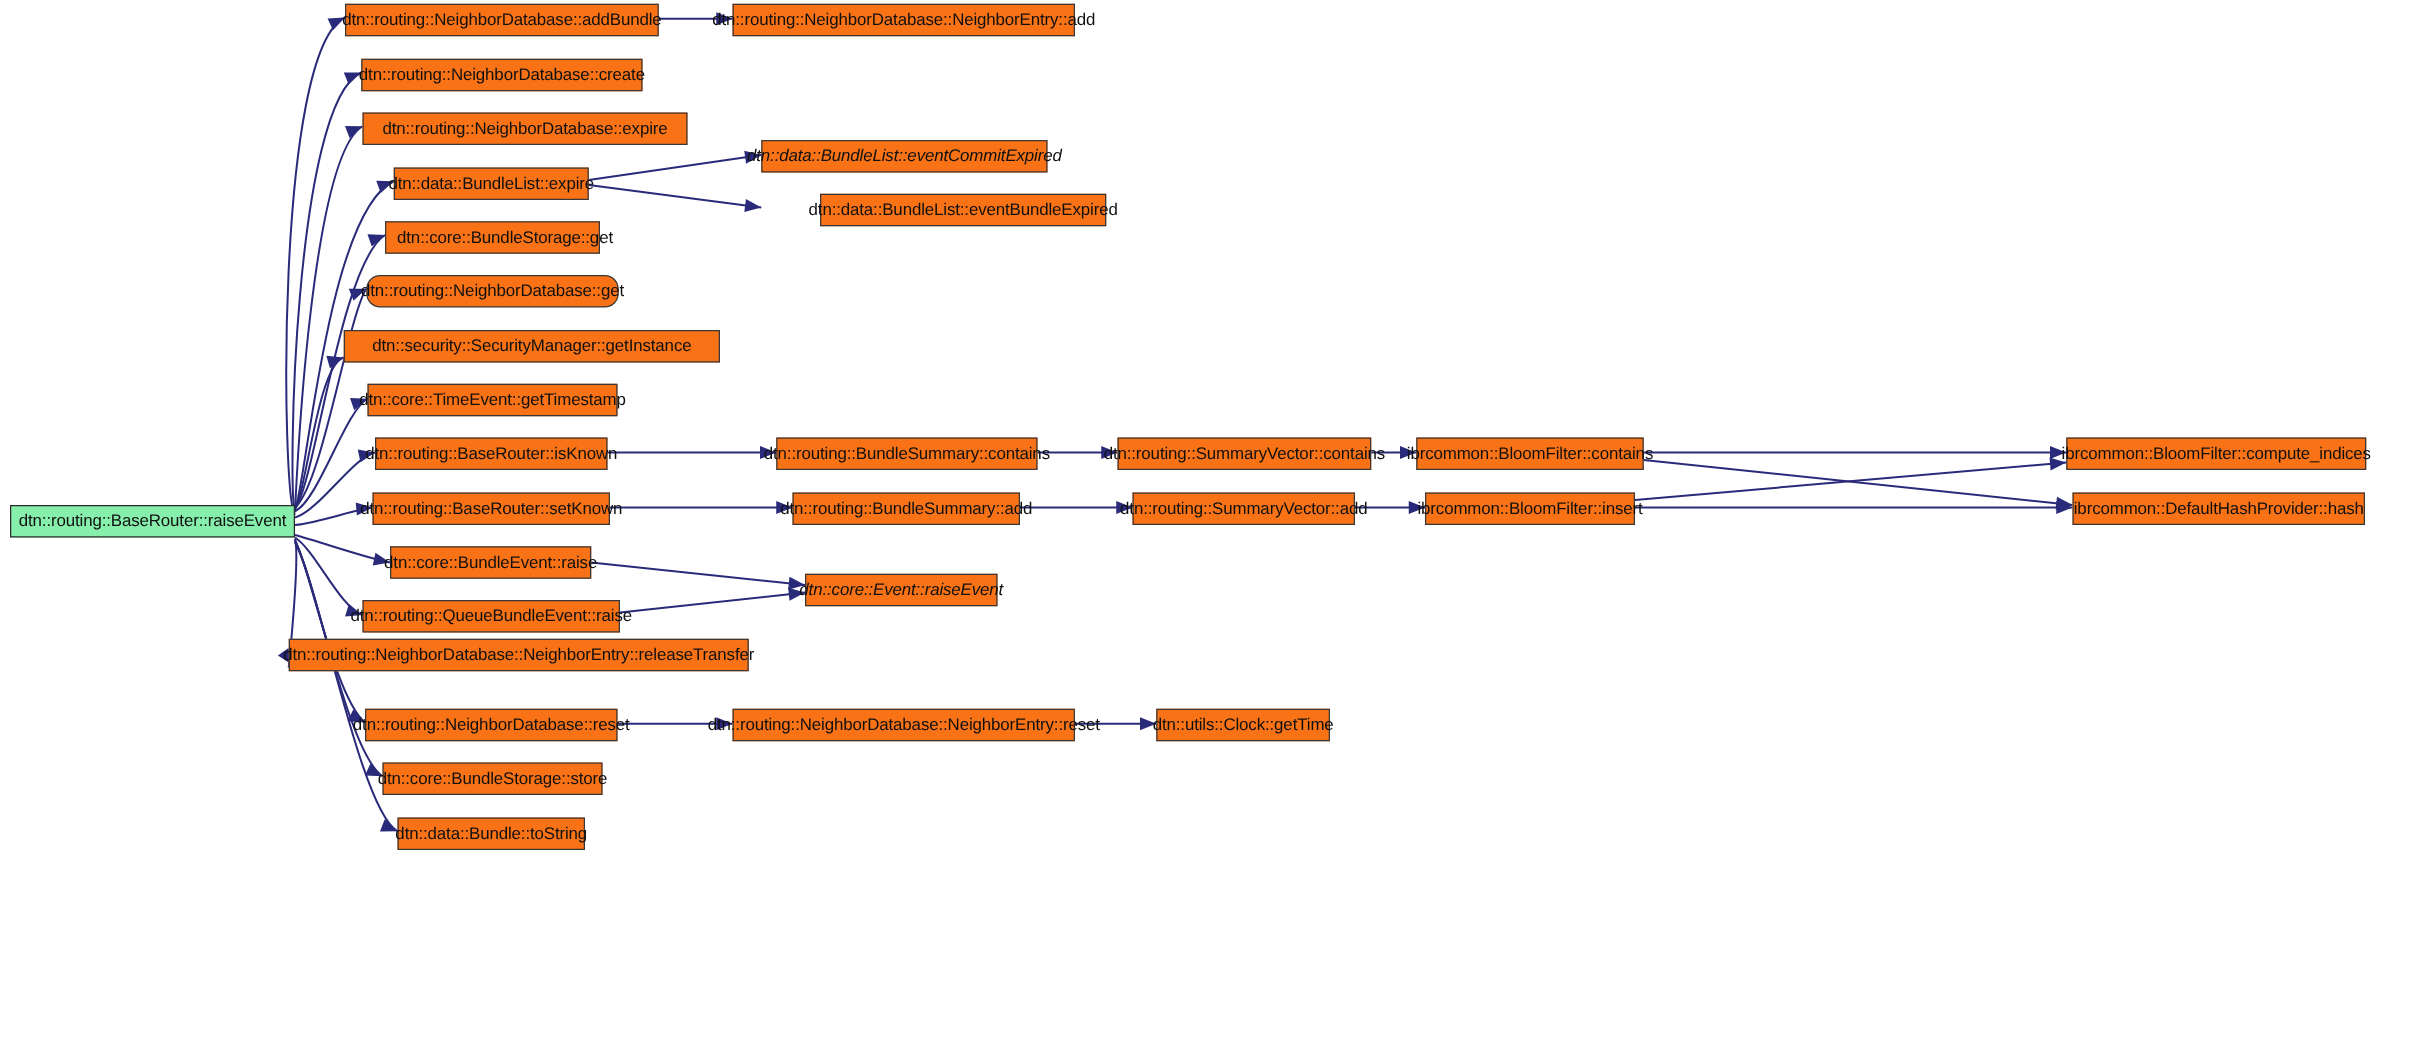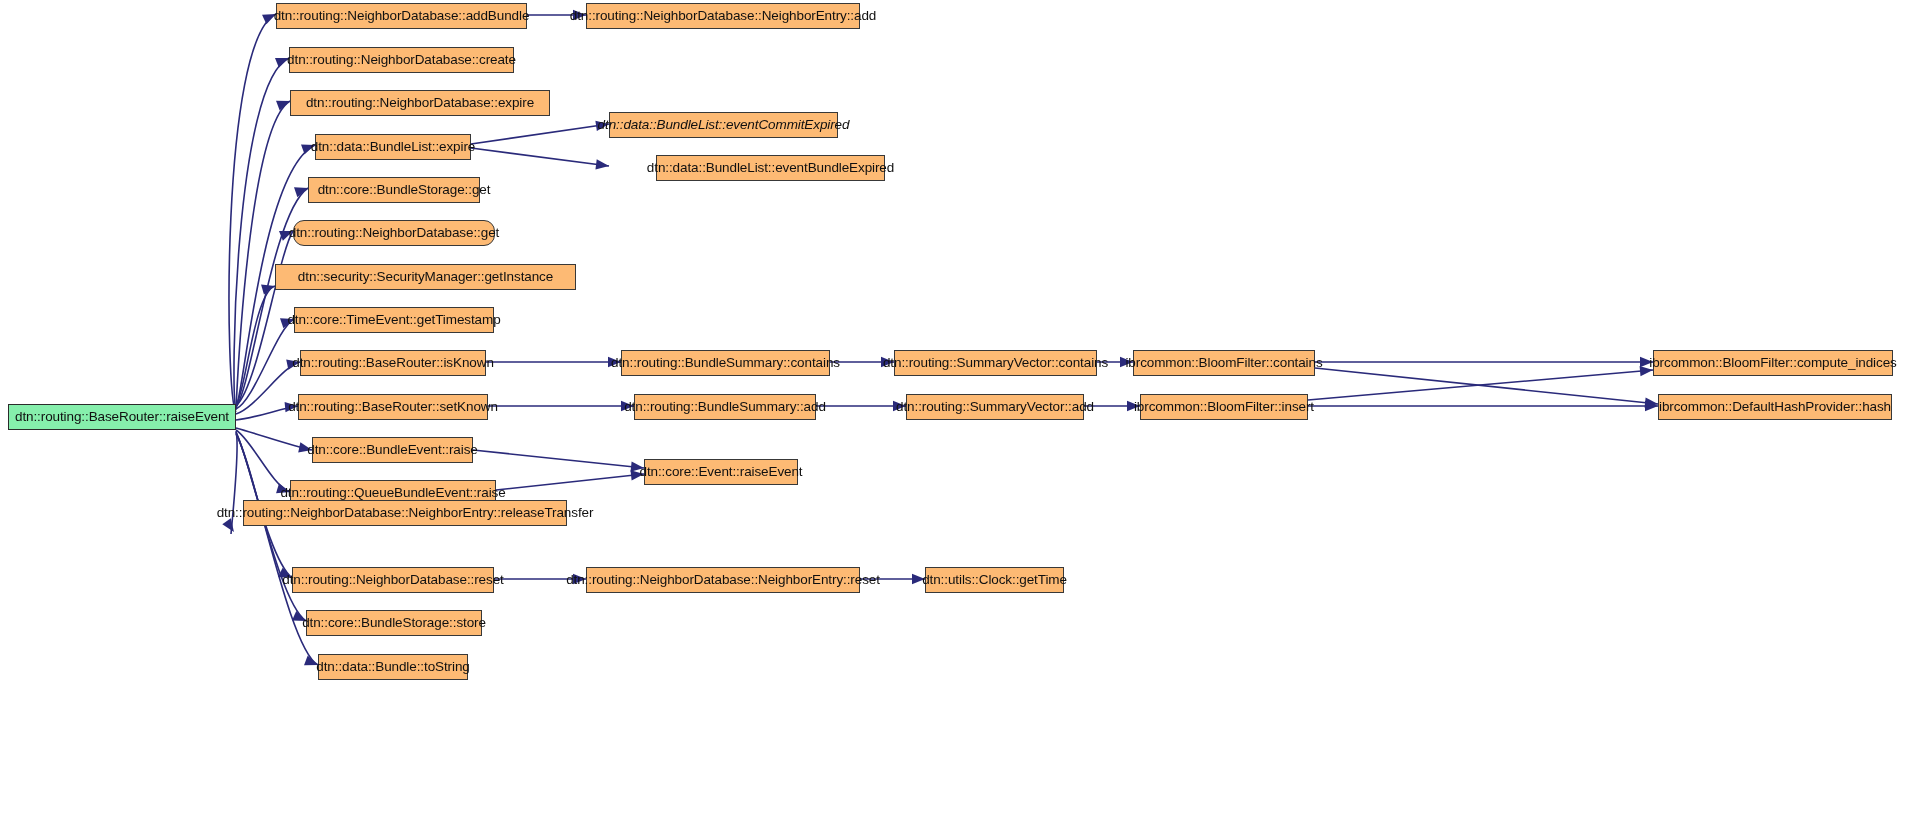--- a/index.html
+++ b/index.html
@@ -20,21 +20,21 @@
     left: 0;
     top: 0;
     width: 1928px;
     height: 840px;
     pointer-events: none;
   }
   .node {
     position: absolute;
     box-sizing: border-box;
     border: 1px solid #383838;
-    background: #fdba74;
+    background: #f97316;
     color: #101010;
     display: flex;
     align-items: center;
     justify-content: center;
     white-space: nowrap;
     font-size: 13.5px;
     line-height: 1;
     letter-spacing: -0.1px;
     height: 26px;
   }
@@ -156,21 +156,21 @@
       </div>
       <div class="node" style="left: 298px; top: 394px; width: 190px;">
         <span class="node-label">dtn::routing::BaseRouter::setKnown</span>
       </div>
       <div class="node" style="left: 312px; top: 437px; width: 161px;">
         <span class="node-label">dtn::core::BundleEvent::raise</span>
       </div>
       <div class="node" style="left: 290px; top: 480px; width: 206px;">
         <span class="node-label">dtn::routing::QueueBundleEvent::raise</span>
       </div>
-      <div class="node" style="left: 231px; top: 500px; width: 324px; margin-left: 12px;">
+      <div class="node" style="left: 231px; top: 511px; width: 368px;">
         <span class="node-label">dtn::routing::NeighborDatabase::NeighborEntry::releaseTransfer</span>
       </div>
       <div class="node" style="left: 292px; top: 567px; width: 202px;">
         <span class="node-label">dtn::routing::NeighborDatabase::reset</span>
       </div>
       <div class="node" style="left: 306px; top: 610px; width: 176px;">
         <span class="node-label">dtn::core::BundleStorage::store</span>
       </div>
       <div class="node" style="left: 318px; top: 654px; width: 150px;">
         <span class="node-label">dtn::data::Bundle::toString</span>
@@ -183,21 +183,21 @@
       </div>
       <div class="node" style="left: 609px; top: 155px; width: 229px; margin-left: 47px;">
         <span class="node-label">dtn::data::BundleList::eventBundleExpired</span>
       </div>
       <div class="node" style="left: 621px; top: 350px; width: 209px;">
         <span class="node-label">dtn::routing::BundleSummary::contains</span>
       </div>
       <div class="node" style="left: 634px; top: 394px; width: 182px;">
         <span class="node-label">dtn::routing::BundleSummary::add</span>
       </div>
-      <div class="node" style="left: 644px; top: 459px; width: 154px;">
+      <div class="node" style="left: 644px; top: 459px; width: 154px; font-style: italic;">
         <span class="node-label">dtn::core::Event::raiseEvent</span>
       </div>
       <div class="node" style="left: 586px; top: 567px; width: 274px;">
         <span class="node-label">dtn::routing::NeighborDatabase::NeighborEntry::reset</span>
       </div>
       <div class="node" style="left: 894px; top: 350px; width: 203px;">
         <span class="node-label">dtn::routing::SummaryVector::contains</span>
       </div>
       <div class="node" style="left: 906px; top: 394px; width: 178px;">
         <span class="node-label">dtn::routing::SummaryVector::add</span>

